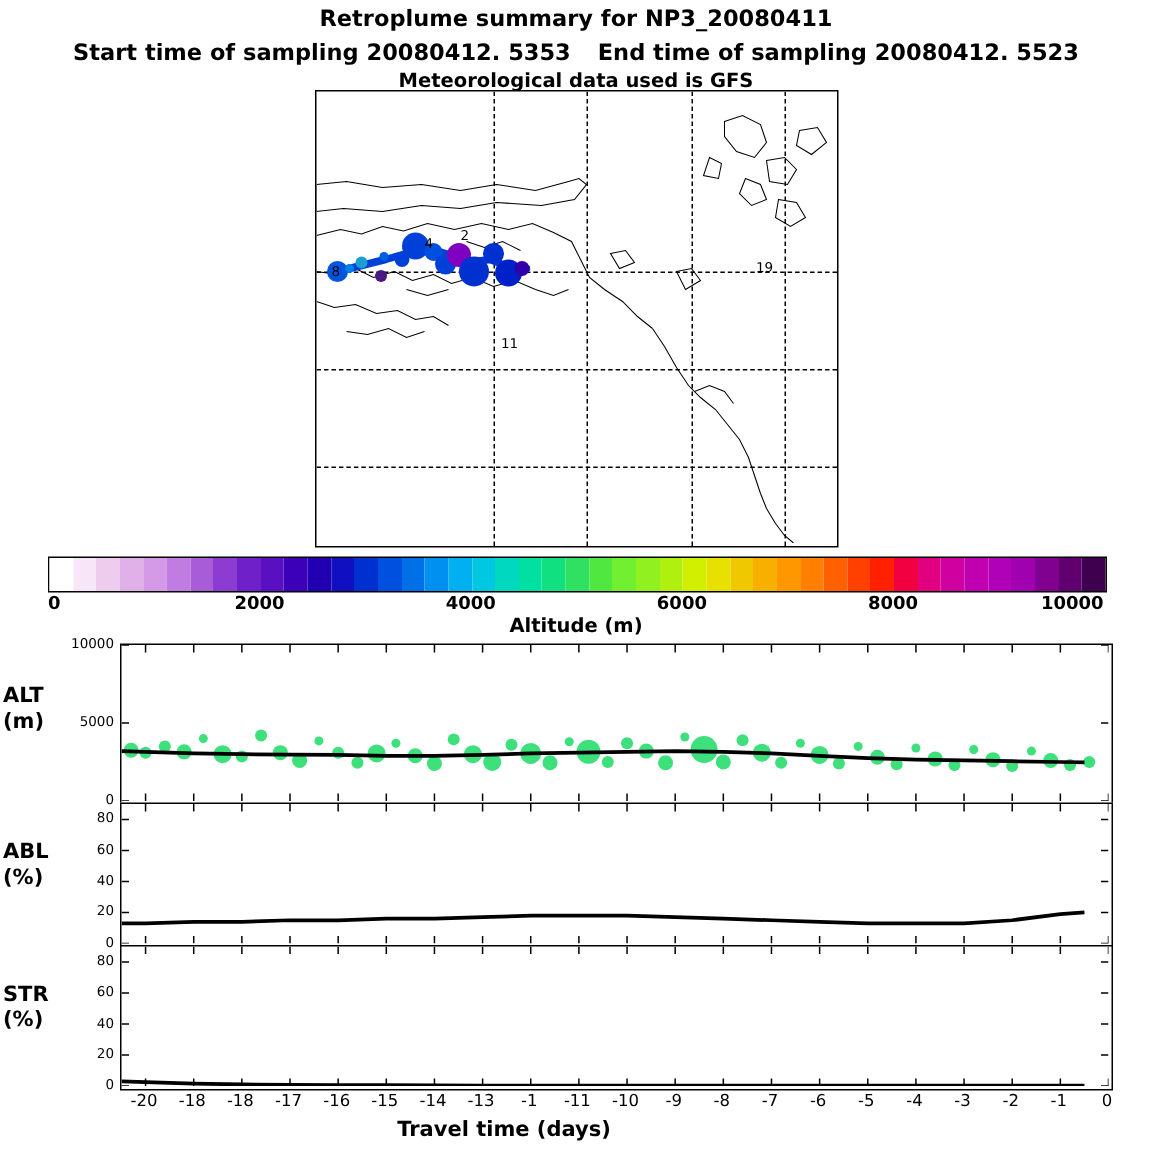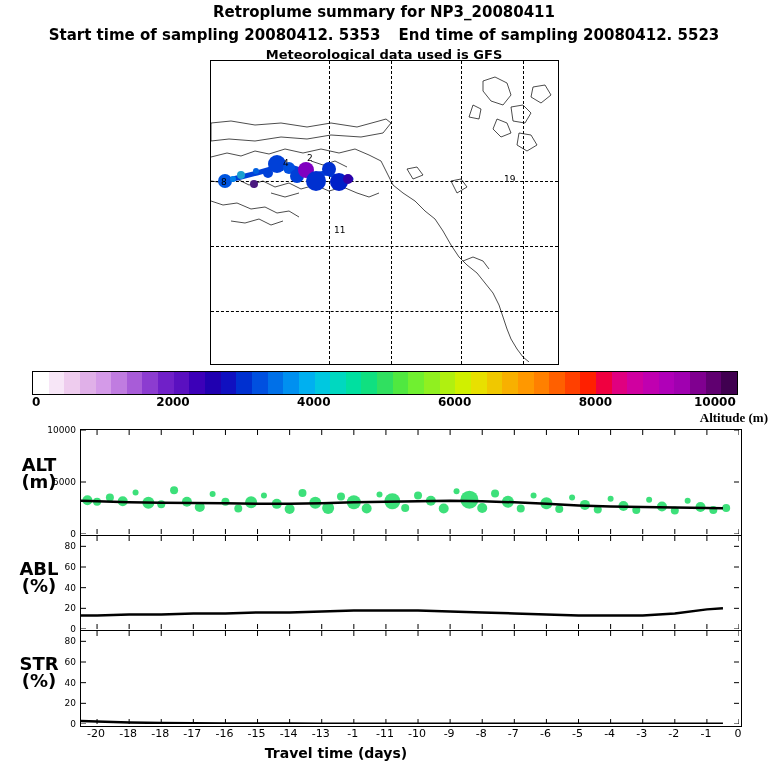--- a/index.html
+++ b/index.html
@@ -17,30 +17,30 @@
   .map-grid-v{position:absolute;top:0;bottom:0;width:0;border-left:1px dashed #000;}
   .map-grid-h{position:absolute;left:0;right:0;height:0;border-top:1px dashed #000;}
   .map-svg{position:absolute;left:0;top:0;}
   .map-label{position:absolute;font-size:9px;font-family:"DejaVu Sans",sans-serif;}
 
   
   .cbar{position:absolute;left:32px;top:371px;width:704px;height:22px;border:1px solid #000;display:flex;}
   .cbar div{flex:1 1 auto;height:100%;}
   .cbar-ticks{position:absolute;left:0;top:395px;width:768px;height:14px;}
   .cbar-ticks span{position:absolute;font-size:12px;font-weight:bold;}
-  .cbar-title{position:absolute;left:0;top:410px;width:768px;text-align:right;font-size:13px;font-weight:bold;font-family:Liberation Serif, serif;}
+  .cbar-title{position:absolute;left:0;top:410px;width:768px;text-align:center;font-size:13px;font-weight:bold;}
 
   
   .panel{position:absolute;left:80px;width:660px;border:1px solid #000;background:#fff;}
   #panel-alt{top:429px;height:106px;}
   #panel-abl{top:535px;height:95px;}
   #panel-str{top:630px;height:95px;}
   .panel svg{position:absolute;left:0;top:0;}
 
-  .ylab{position:absolute;text-align:center;font-size:18px;font-weight:bold;line-height:17px;width:74px;left:2px;}
+  .ylab{position:absolute;font-size:14px;font-weight:bold;line-height:17px;width:74px;left:2px;}
   #ylab-alt{top:456px;}
   #ylab-abl{top:560px;}
   #ylab-str{top:655px;}
 
   .ytick{position:absolute;font-size:9px;text-align:right;width:44px;}
   .xtick{position:absolute;font-size:11px;text-align:center;width:34px;top:727px;}
   .xaxis-title{position:absolute;left:0;top:745px;width:672px;text-align:center;font-size:14px;font-weight:bold;}
 </style>
 </head>
 <body>

